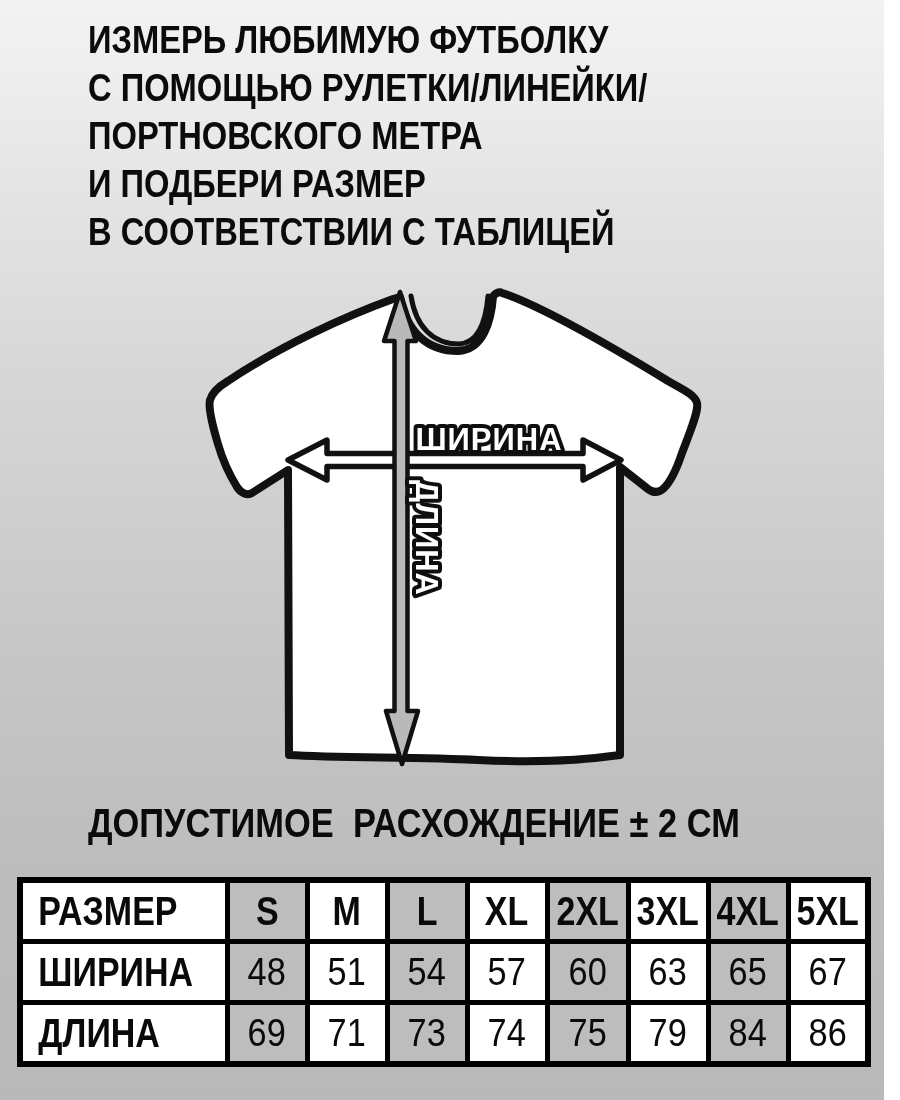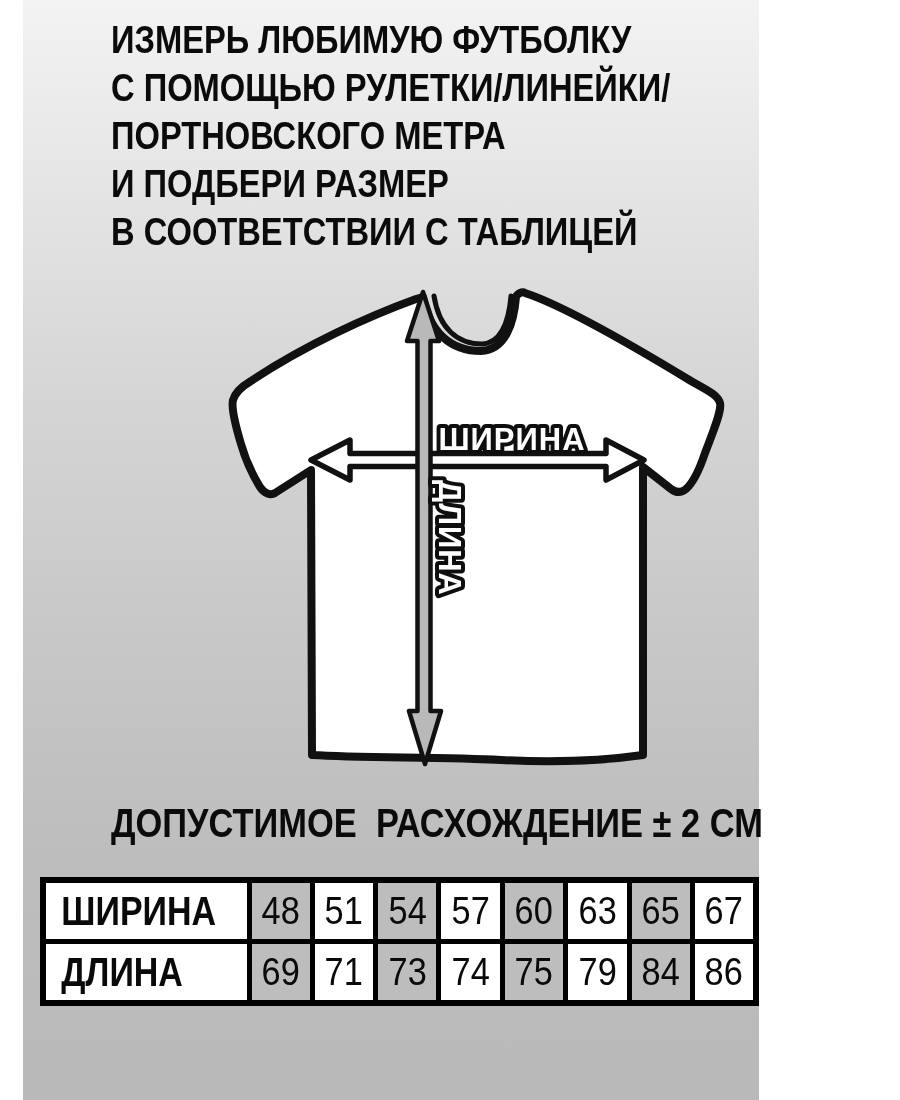--- a/index.html
+++ b/index.html
@@ -2,23 +2,22 @@
 <html><head>
 <meta charset="utf-8">
 <style>
   html,body{margin:0;padding:0;}
   body{
     width:900px;height:1100px;overflow:hidden;
     font-family:"Liberation Sans","DejaVu Sans",sans-serif;
     color:#0a0a0a;
   }
   .page{
-    position:relative;width:736px;height:1100px;
+    position:relative;width:884px;height:1100px;
     background:linear-gradient(180deg,#f3f3f3 0%,#e9e9e9 12%,#d6d6d6 35%,#c6c6c6 60%,#bdbdbd 78%,#b9b9b9 100%);
-    margin-left:23px;
   }
   .instructions{
     position:absolute;left:88px;top:16px;
     font-size:38px;font-weight:700;line-height:48px;
     letter-spacing:0;white-space:nowrap;
     transform:scaleX(0.86);transform-origin:left top;
     color:#0b0b0b;
   }
   .shirt-svg{position:absolute;left:0;top:0;}
   .shirt-label{
@@ -112,20 +111,33 @@
       <col style="width:80px">
         <col style="width:80px">
         <col style="width:80px">
         <col style="width:80px">
       <col style="width:81px">
         <col style="width:80px">
         <col style="width:80px">
         <col style="width:80px">
     </colgroup>
     <tbody>
+        <tr>
+      <th class="cell-white">
+            <span class="lbl">РАЗМЕР</span>
+          </th>
+      <th class="cell-gray"><span class="hdr">S</span></th>
+      <th class="cell-white"><span class="hdr">M</span></th>
+      <th class="cell-gray"><span class="hdr">L</span></th>
+      <th class="cell-white"><span class="hdr">XL</span></th>
+      <th class="cell-gray"><span class="hdr">2XL</span></th>
+      <th class="cell-white"><span class="hdr">3XL</span></th>
+      <th class="cell-gray"><span class="hdr">4XL</span></th>
+      <th class="cell-white"><span class="hdr">5XL</span></th>
+    </tr>
     <tr>
       <td class="cell-white">
             <span class="lbl">ШИРИНА</span>
           </td>
       <td class="cell-gray"><span class="num">48</span></td>
       <td class="cell-white"><span class="num">51</span></td>
       <td class="cell-gray"><span class="num">54</span></td>
       <td class="cell-white"><span class="num">57</span></td>
       <td class="cell-gray"><span class="num">60</span></td>
       <td class="cell-white"><span class="num">63</span></td>

